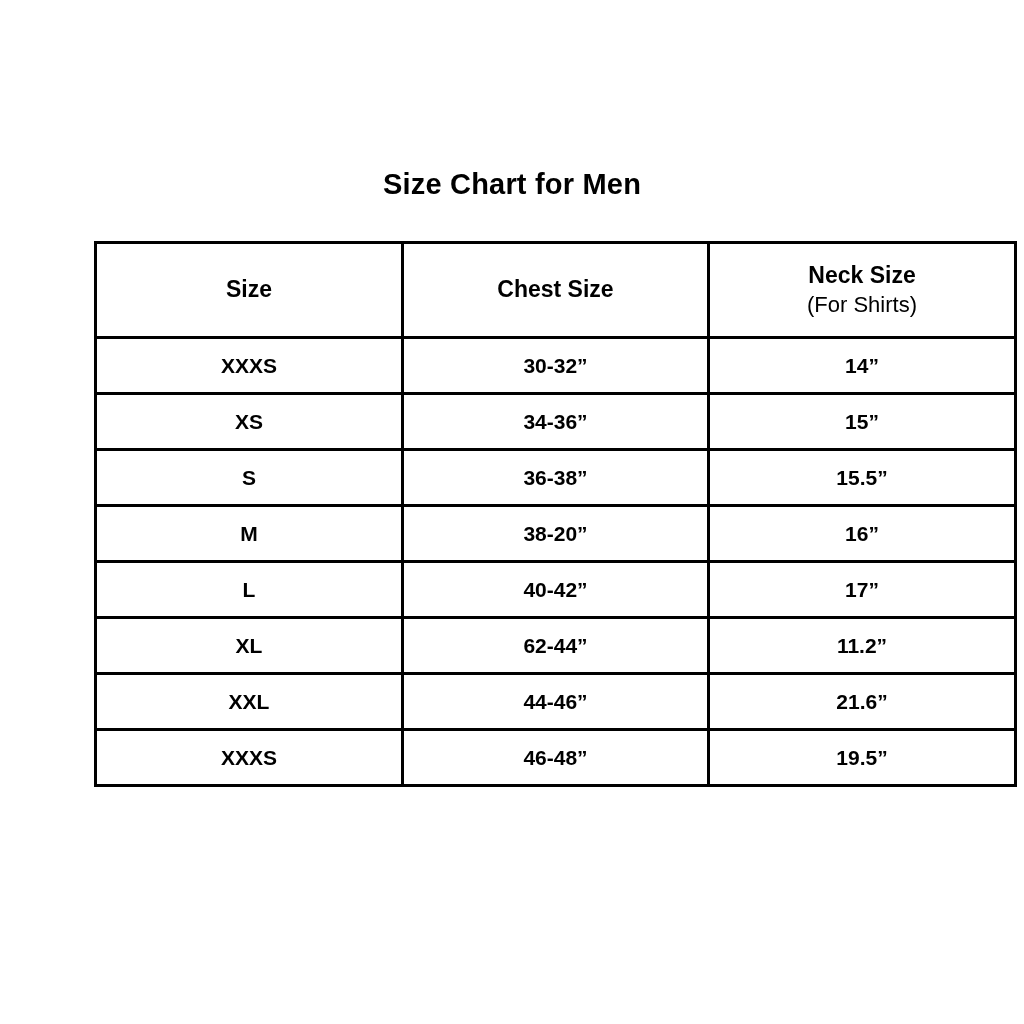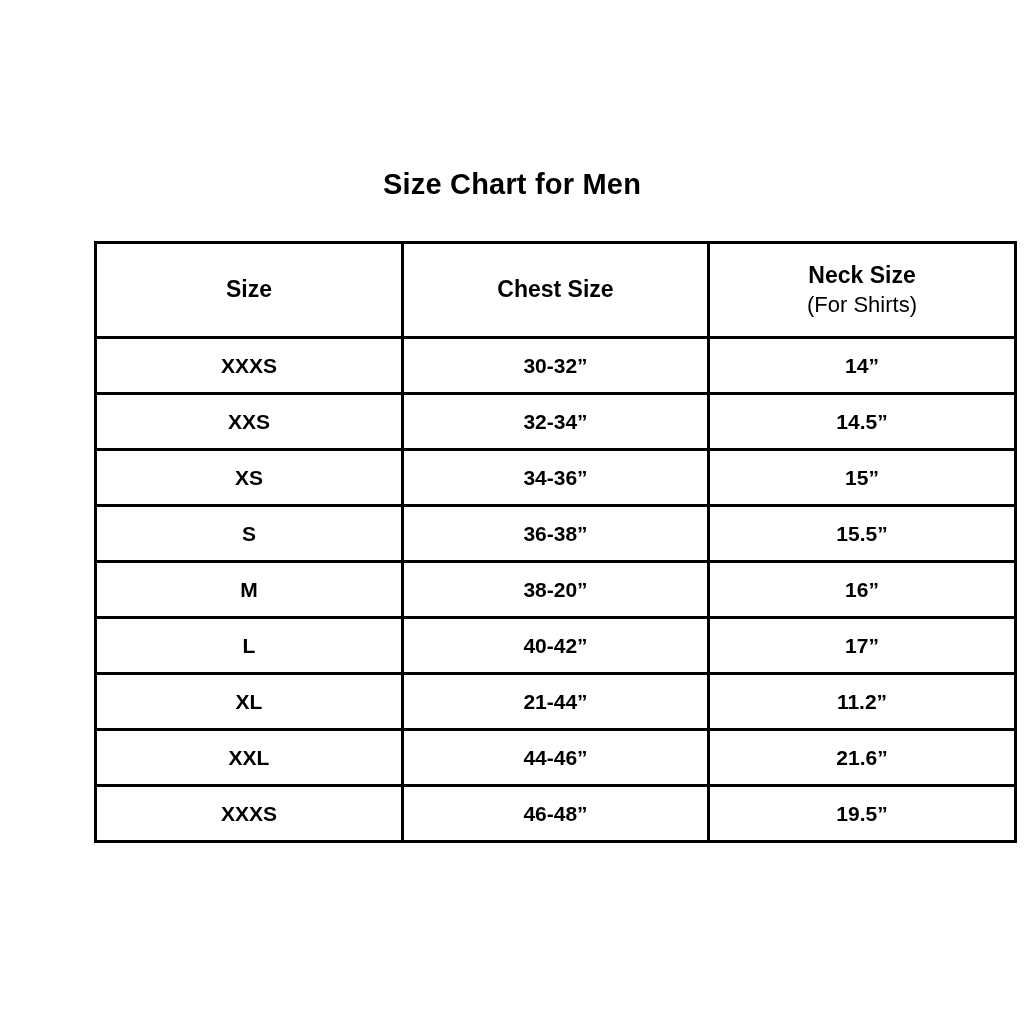--- a/index.html
+++ b/index.html
@@ -99,25 +99,20 @@
         </th>
       </tr>
     </thead>
     <tbody>
       <tr>
         <td class="sz">XXXS</td>
         <td>30-32”</td>
         <td>14”</td>
       </tr>
       <tr>
-        <td class="sz">XXS</td>
-        <td>32-34”</td>
-        <td>14.5”</td>
-      </tr>
-      <tr>
         <td class="sz">XS</td>
         <td>34-36”</td>
         <td>15”</td>
       </tr>
       <tr>
         <td class="sz">S</td>
         <td>36-38”</td>
         <td>15.5”</td>
       </tr>
       <tr>
@@ -125,21 +120,21 @@
         <td>38-20”</td>
         <td>16”</td>
       </tr>
       <tr>
         <td class="sz">L</td>
         <td>40-42”</td>
         <td>17”</td>
       </tr>
       <tr>
         <td class="sz">XL</td>
-        <td>21-44”</td>
+        <td>62-44”</td>
         <td>11.2”</td>
       </tr>
       <tr>
         <td class="sz">XXL</td>
         <td>44-46”</td>
         <td>21.6”</td>
       </tr>
       <tr>
         <td class="sz">XXXS</td>
         <td>46-48”</td>

